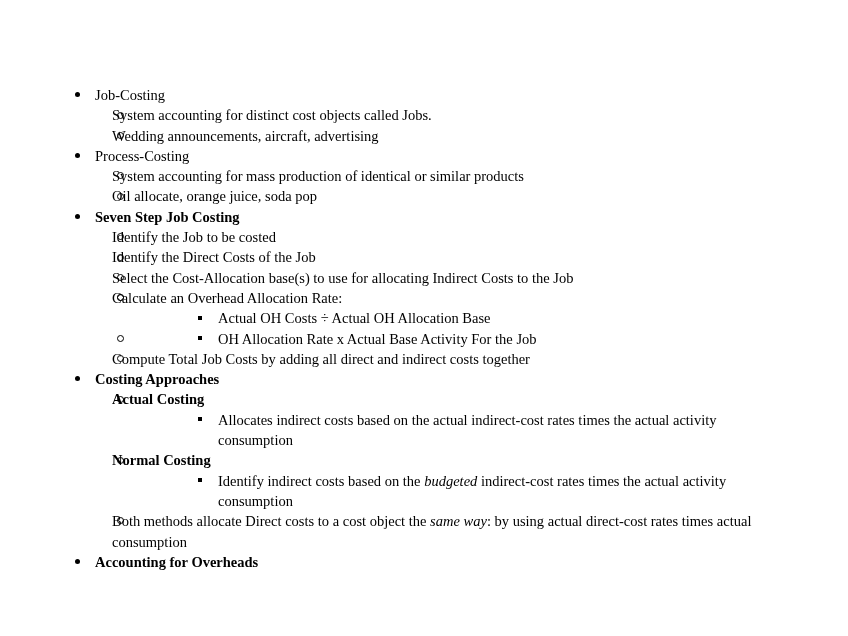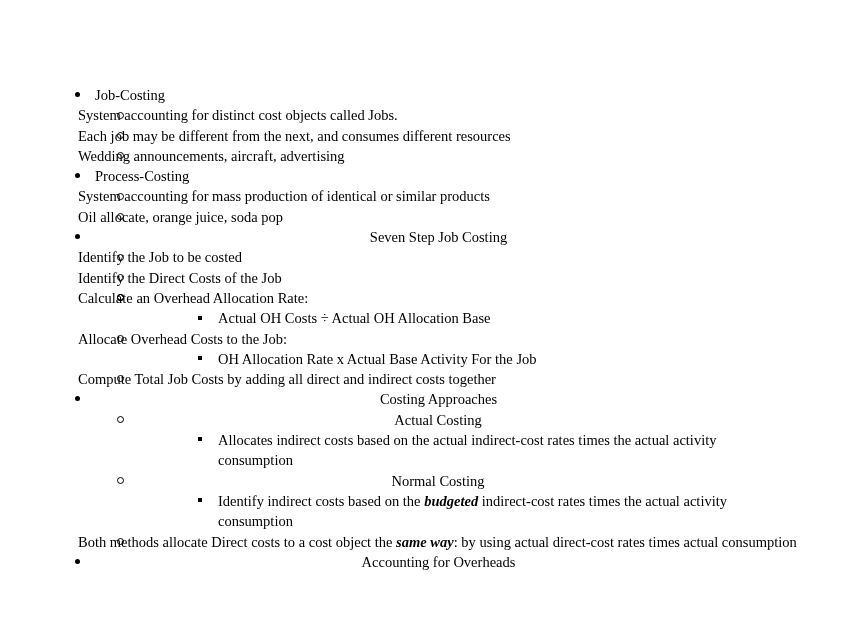--- a/index.html
+++ b/index.html
@@ -45,27 +45,27 @@
       text-align: center;
     }
     .item .text {
       display: block;
       white-space: normal;
     }
     
     .lvl1 { padding-left: 95px; padding-right: 66px; }
     .lvl1 .marker { left: 72px; width: 10px; font-size: 13px; }
     
-    .lvl2 { padding-left: 78px; padding-right: 50px; }
+    .lvl2 { padding-left: 112px; padding-right: 50px; }
     .lvl2 .marker { left: 115px; width: 10px; font-size: 12px; }
     
     .lvl3 { padding-left: 180px; padding-right: 115px; margin-left: 38px; }
     .lvl3 .marker { left: 157px; width: 10px; font-size: 9px; }
-    .bold { font-weight: normal; text-align: center; }
-    em { font-style: italic; font-weight: bold; }
+    .bold { font-weight: bold; }
+    em { font-style: italic; }
     .disc-shape {
       display: inline-block;
       width: 5px; height: 5px;
       background: #000;
       border-radius: 50%;
       vertical-align: middle;
       margin-top: -3px;
     }
     .circle-shape {
       display: inline-block;
@@ -92,24 +92,20 @@
     <li class="item lvl1">
       <span class="marker"><span class="disc-shape"></span></span>
       <span class="text">Job-Costing</span>
     </li>
 
     <li class="item lvl2">
       <span class="marker"><span class="circle-shape"></span></span>
       <span class="text">System accounting for distinct cost objects called Jobs.</span>
     </li>
 
-    <li class="item lvl2">
-      <span class="marker"><span class="circle-shape"></span></span>
-      <span class="text">Each job may be different from the next, and consumes different resources</span>
-    </li>
 
     <li class="item lvl2">
       <span class="marker"><span class="circle-shape"></span></span>
       <span class="text">Wedding announcements, aircraft, advertising</span>
     </li>
 
     <li class="item lvl1">
       <span class="marker"><span class="disc-shape"></span></span>
       <span class="text">Process-Costing</span>
     </li>
@@ -134,39 +130,39 @@
       <span class="text">Identify the Job to be costed</span>
     </li>
 
     <li class="item lvl2">
       <span class="marker"><span class="circle-shape"></span></span>
       <span class="text">Identify the Direct Costs of the Job</span>
     </li>
 
     <li class="item lvl2">
       <span class="marker"><span class="circle-shape"></span></span>
+      <span class="text">Select the Cost-Allocation base(s) to use for allocating Indirect Costs to the Job</span>
     </li>
 
     <li class="item lvl2">
       <span class="marker"><span class="circle-shape"></span></span>
     </li>
 
     <li class="item lvl2">
       <span class="marker"><span class="circle-shape"></span></span>
       <span class="text">Calculate an Overhead Allocation Rate:</span>
     </li>
 
     <li class="item lvl3">
       <span class="marker"><span class="square-shape"></span></span>
       <span class="text">Actual OH Costs ÷ Actual OH Allocation Base</span>
     </li>
 
     <li class="item lvl2">
       <span class="marker"><span class="circle-shape"></span></span>
-      <span class="text">Allocate Overhead Costs to the Job:</span>
     </li>
 
     <li class="item lvl3">
       <span class="marker"><span class="square-shape"></span></span>
       <span class="text">OH Allocation Rate x Actual Base Activity For the Job</span>
     </li>
 
     <li class="item lvl2">
       <span class="marker"><span class="circle-shape"></span></span>
       <span class="text">Compute Total Job Costs by adding all direct and indirect costs together</span>

